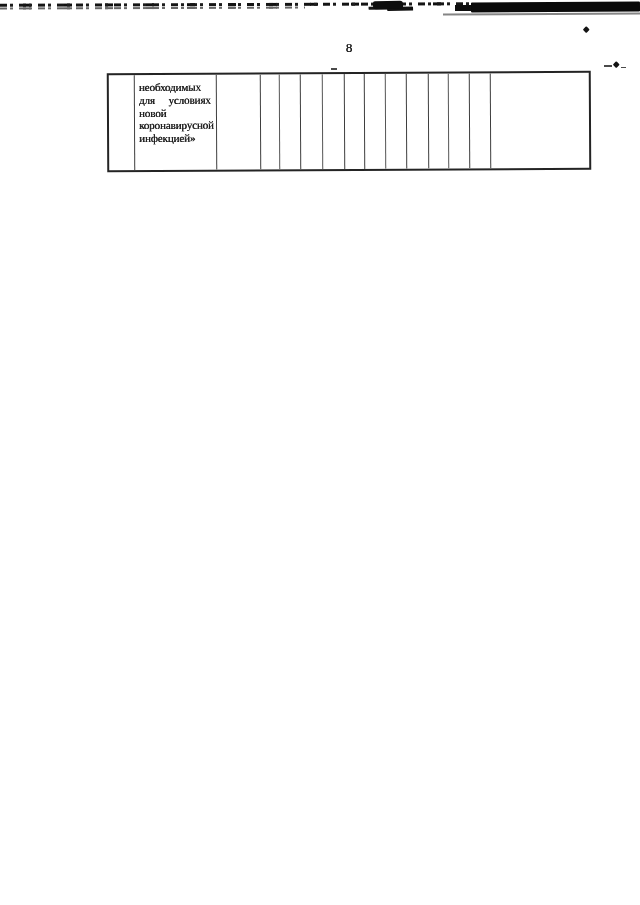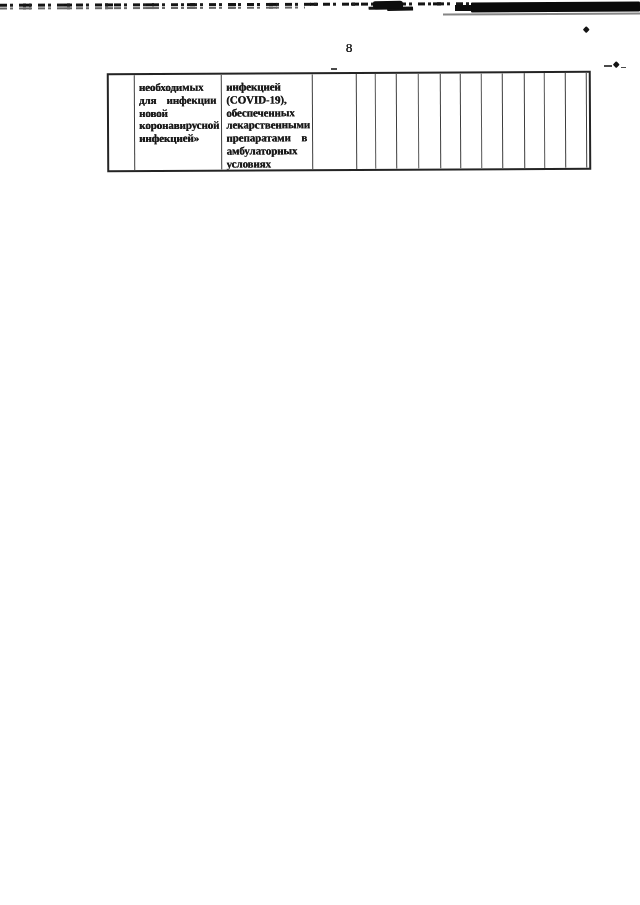--- a/index.html
+++ b/index.html
@@ -73,21 +73,20 @@
     box-sizing: border-box;
     border-right: 1.6px solid #3e3e3e;
   }
   .cell:last-child { border-right: none; }
   .cell.shade-r { border-right-color: #555555; }
   .cell-text {
     padding: 6px 2px 0 4px;
     font-size: 11px; line-height: 12.8px; color: #1b1b1b;
     text-shadow: 0.35px 0 0 #1d1d1d;
     letter-spacing: -0.1px;
-    font-weight: bold;
   }
   .ln { white-space: nowrap; }
   .ln.split { display: flex; justify-content: space-between; padding-right: 3px; white-space: normal; }
 </style>
 </head>
 <body>
 
 <div class="page">
 
   <div class="dash-band b1"></div>
@@ -105,42 +104,28 @@
   <div class="page-number">8</div>
 
   <div class="doc-table">
     <div class="cell" style="--w:26px"></div>
 
     <div class="cell" style="--w:81px">
       <div class="cell-text">
         <div class="ln">необходимых</div>
         <div class="ln split">
           <span>для</span>
-          <span>инфекции</span>
+          <span>условиях</span>
         </div>
         <div class="ln">новой</div>
         <div class="ln">коронавирусной</div>
         <div class="ln">инфекцией»</div>
       </div>
     </div>
 
-    <div class="cell" style="--w:81px">
-      <div class="cell-text">
-        <div class="ln">инфекцией</div>
-        <div class="ln">(COVID-19),</div>
-        <div class="ln">обеспеченных</div>
-        <div class="ln">лекарственными</div>
-        <div class="ln split">
-          <span>препаратами</span>
-          <span>в</span>
-        </div>
-        <div class="ln">амбулаторных</div>
-        <div class="ln">условиях</div>
-      </div>
-    </div>
 
     <div class="cell" style="--w:44px"></div>
     <div class="cell shade-r" style="--w:19px"></div>
     <div class="cell" style="--w:21px"></div>
     <div class="cell shade-r" style="--w:22px"></div>
     <div class="cell" style="--w:22px"></div>
     <div class="cell" style="--w:20px"></div>
     <div class="cell shade-r" style="--w:21px"></div>
     <div class="cell" style="--w:21px"></div>
     <div class="cell" style="--w:22px"></div>

